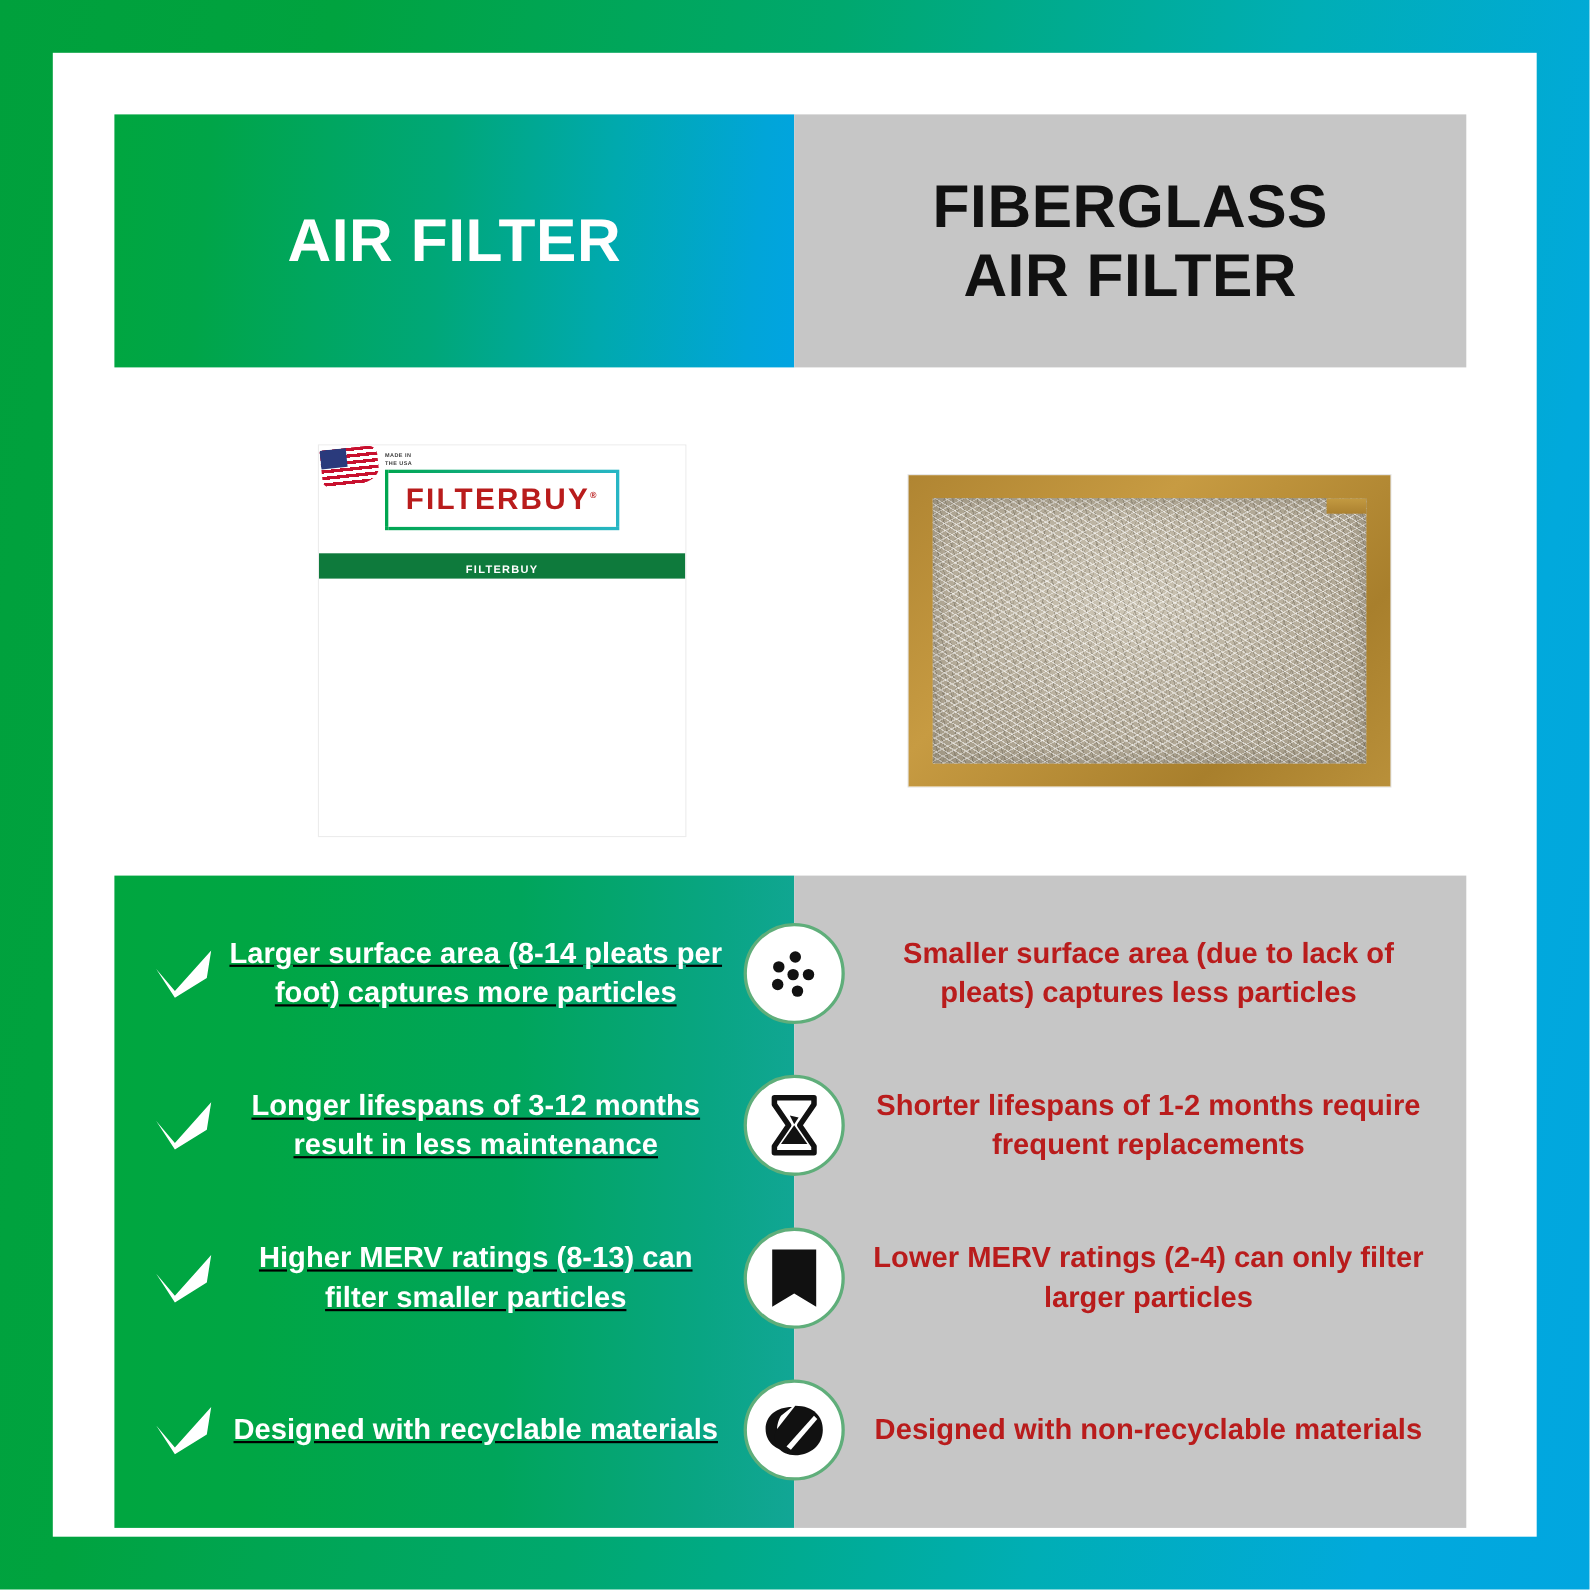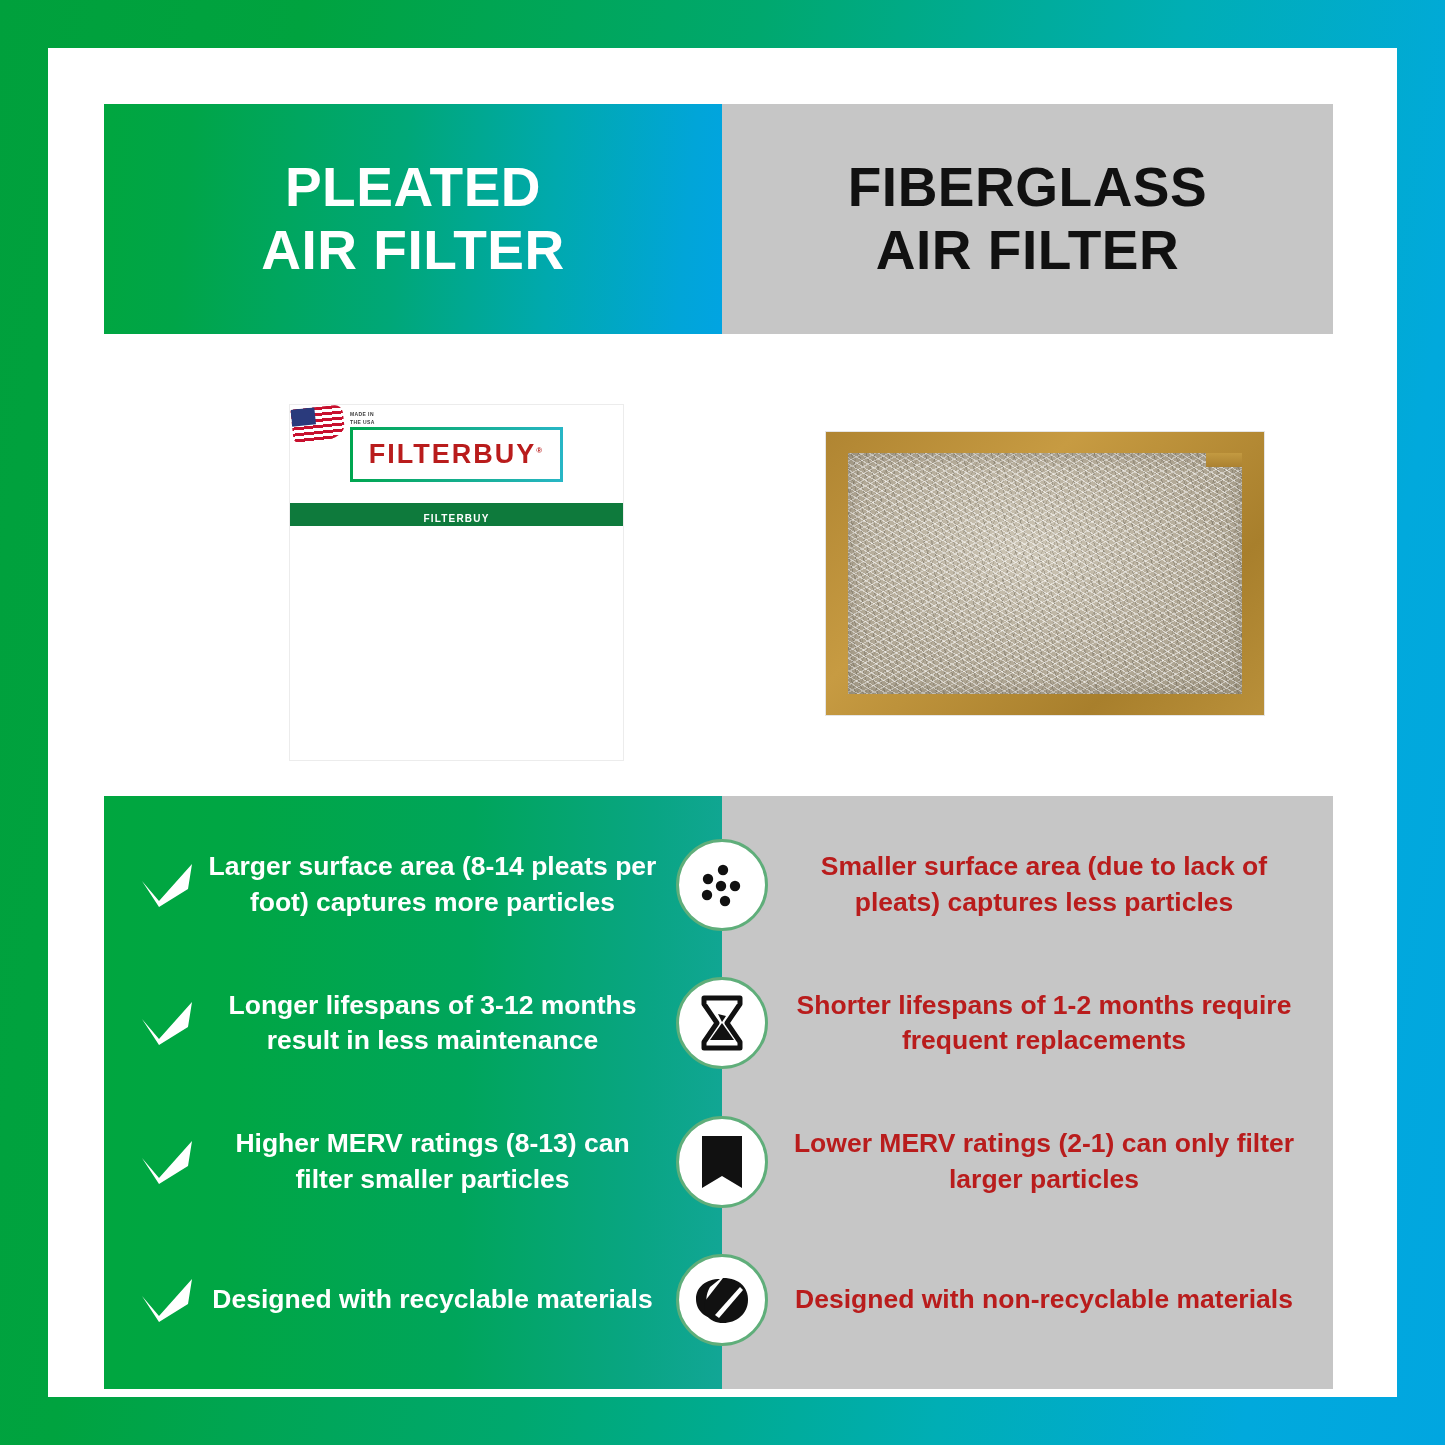--- a/index.html
+++ b/index.html
@@ -199,20 +199,21 @@
     position: absolute; left: 0; top: 0; width: 100%; height: 100%;
     display: flex; flex-direction: column;
     padding: 20px 0 20px 0;
   }
   .row {
     flex: 1; display: flex; align-items: center; position: relative;
   }
   .row-left-text {
     width: 563px; display: flex; align-items: center; gap: 8px;
     padding-left: 34px;
+    text-decoration: underline;
   }
   .check {
     flex: 0 0 auto; width: 58px; display: flex; justify-content: center;
   }
   .check svg { display: block; }
   .ltext {
     flex: 1; color: #ffffff; font-weight: 700; font-size: 26.5px;
     line-height: 1.35; text-align: center; padding-right: 6px;
   }
   .icon-slot {
@@ -231,21 +232,20 @@
   }
 </style>
 </head>
 <body>
 
 <div class="card">
 
   <div class="header-band">
     <div class="header-left">
       <div class="header-title">
-        <span>PLEATED</span>
         <span class="l2">AIR FILTER</span>
       </div>
     </div>
     <div class="header-right">
       <div class="header-title">
         <span>FIBERGLASS</span>
         <span class="l2">AIR FILTER</span>
       </div>
     </div>
   </div>
@@ -355,21 +355,21 @@
           </div>
           <div class="ltext">Higher MERV ratings (8-13) can filter smaller particles</div>
         </div>
         <div class="icon-slot">
           <div class="circ">
             <svg width="46" height="56" viewBox="0 0 46 56" aria-hidden="true">
               <path d="M3 2 H43 V54 L23 42 L3 54 Z" fill="#111"></path>
             </svg>
           </div>
         </div>
-        <div class="rtext">Lower MERV ratings (2-1) can only filter larger particles</div>
+        <div class="rtext">Lower MERV ratings (2-4) can only filter larger particles</div>
       </div>
 
       <div class="row">
         <div class="row-left-text">
           <div class="check">
             <svg width="56" height="48" viewBox="0 0 56 48" aria-hidden="true">
               <path d="M3 20 L20 40 L53 3 L49 28 L20 46 Z" fill="#ffffff"></path>
             </svg>
           </div>
           <div class="ltext">Designed with recyclable materials</div>

